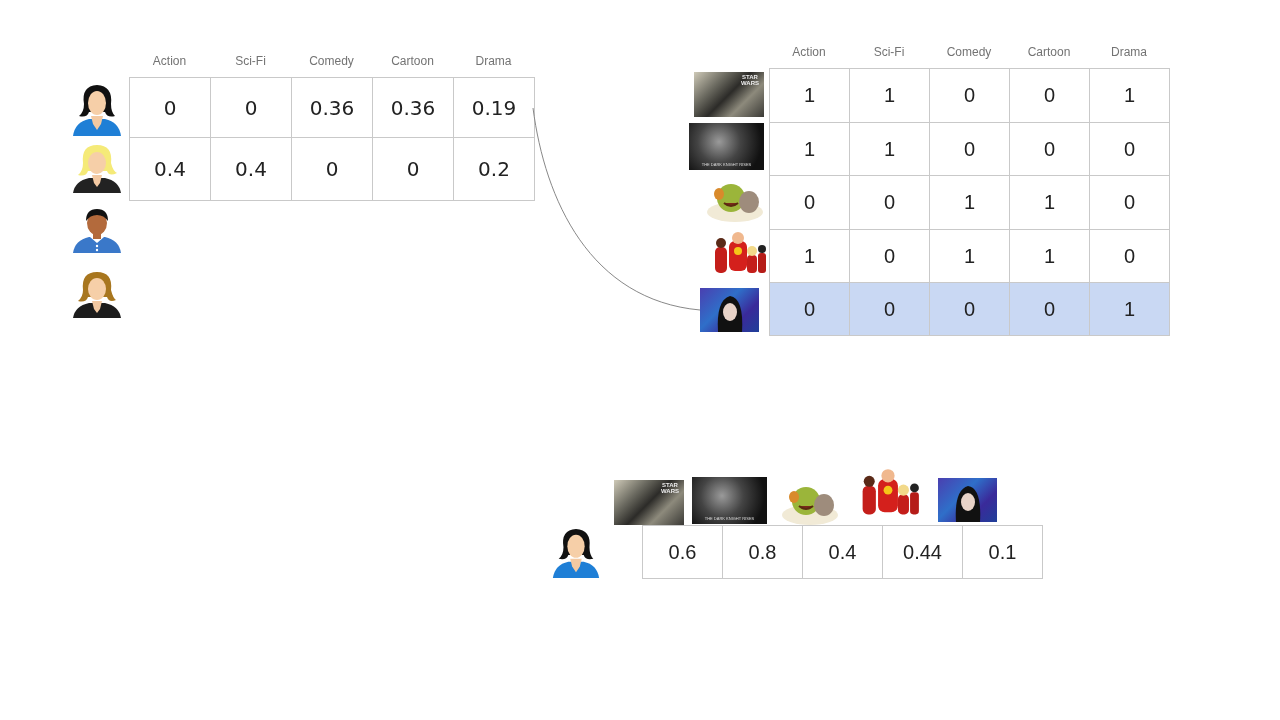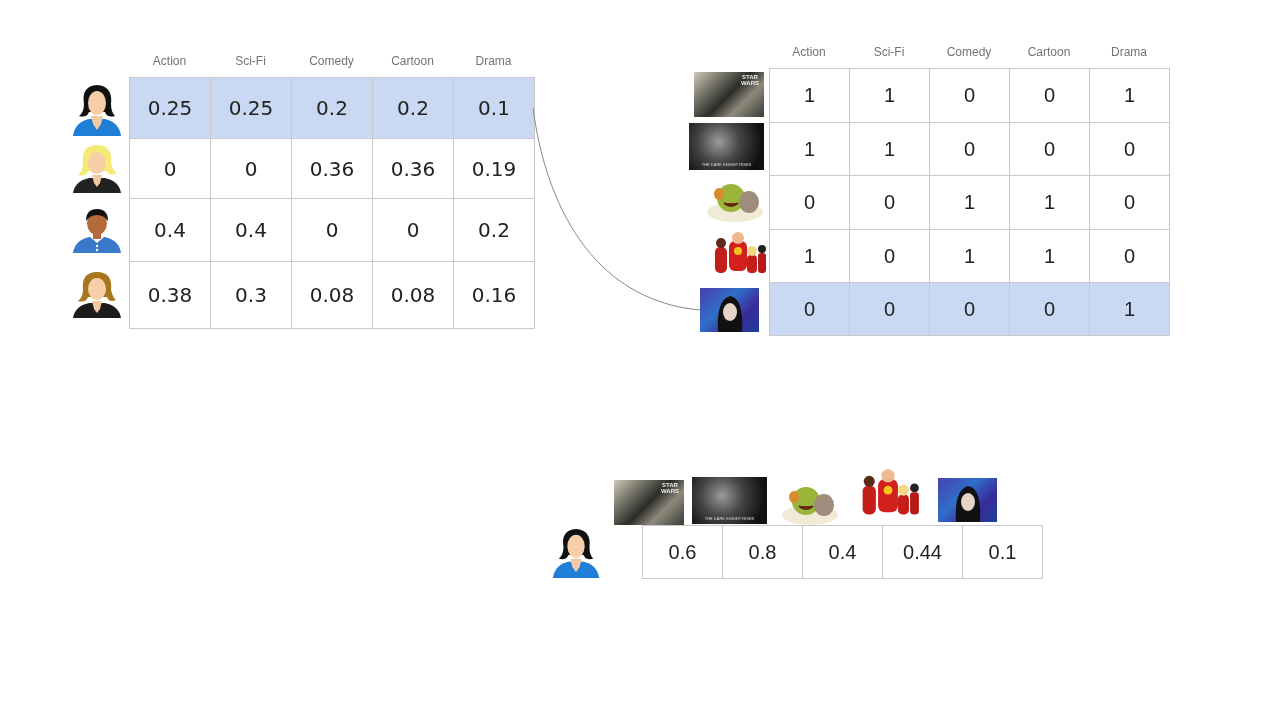--- a/index.html
+++ b/index.html
@@ -60,47 +60,33 @@
 
   <table class="grid left-table" style="left:129px;top:77px;width:405px;">
     <colgroup>
         <col style="width:81px">
         <col style="width:81px">
         <col style="width:81px">
         <col style="width:81px">
         <col style="width:81px">
       </colgroup>
     <tbody>
-        <tr class="hl" style="height:61px">
-      <td>0.25</td>
-      <td>0.25</td>
-      <td>0.2</td>
-      <td>0.2</td>
-      <td>0.1</td>
-    </tr>
     <tr style="height:60px">
       <td>0</td>
       <td>0</td>
       <td>0.36</td>
       <td>0.36</td>
       <td>0.19</td>
     </tr>
     <tr style="height:63px">
       <td>0.4</td>
       <td>0.4</td>
       <td>0</td>
       <td>0</td>
       <td>0.2</td>
-    </tr>
-    <tr style="height:67px">
-      <td>0.38</td>
-      <td>0.3</td>
-      <td>0.08</td>
-      <td>0.08</td>
-      <td>0.16</td>
     </tr>
   </tbody>
     </table>
 </div>
 
 <svg class="abs" style="left:0;top:0;" width="1280" height="720">
   <path d="M533 108 C 545 200, 590 300, 700 310" fill="none" stroke="#888" stroke-width="1"></path>
 </svg>
 
 <div>

